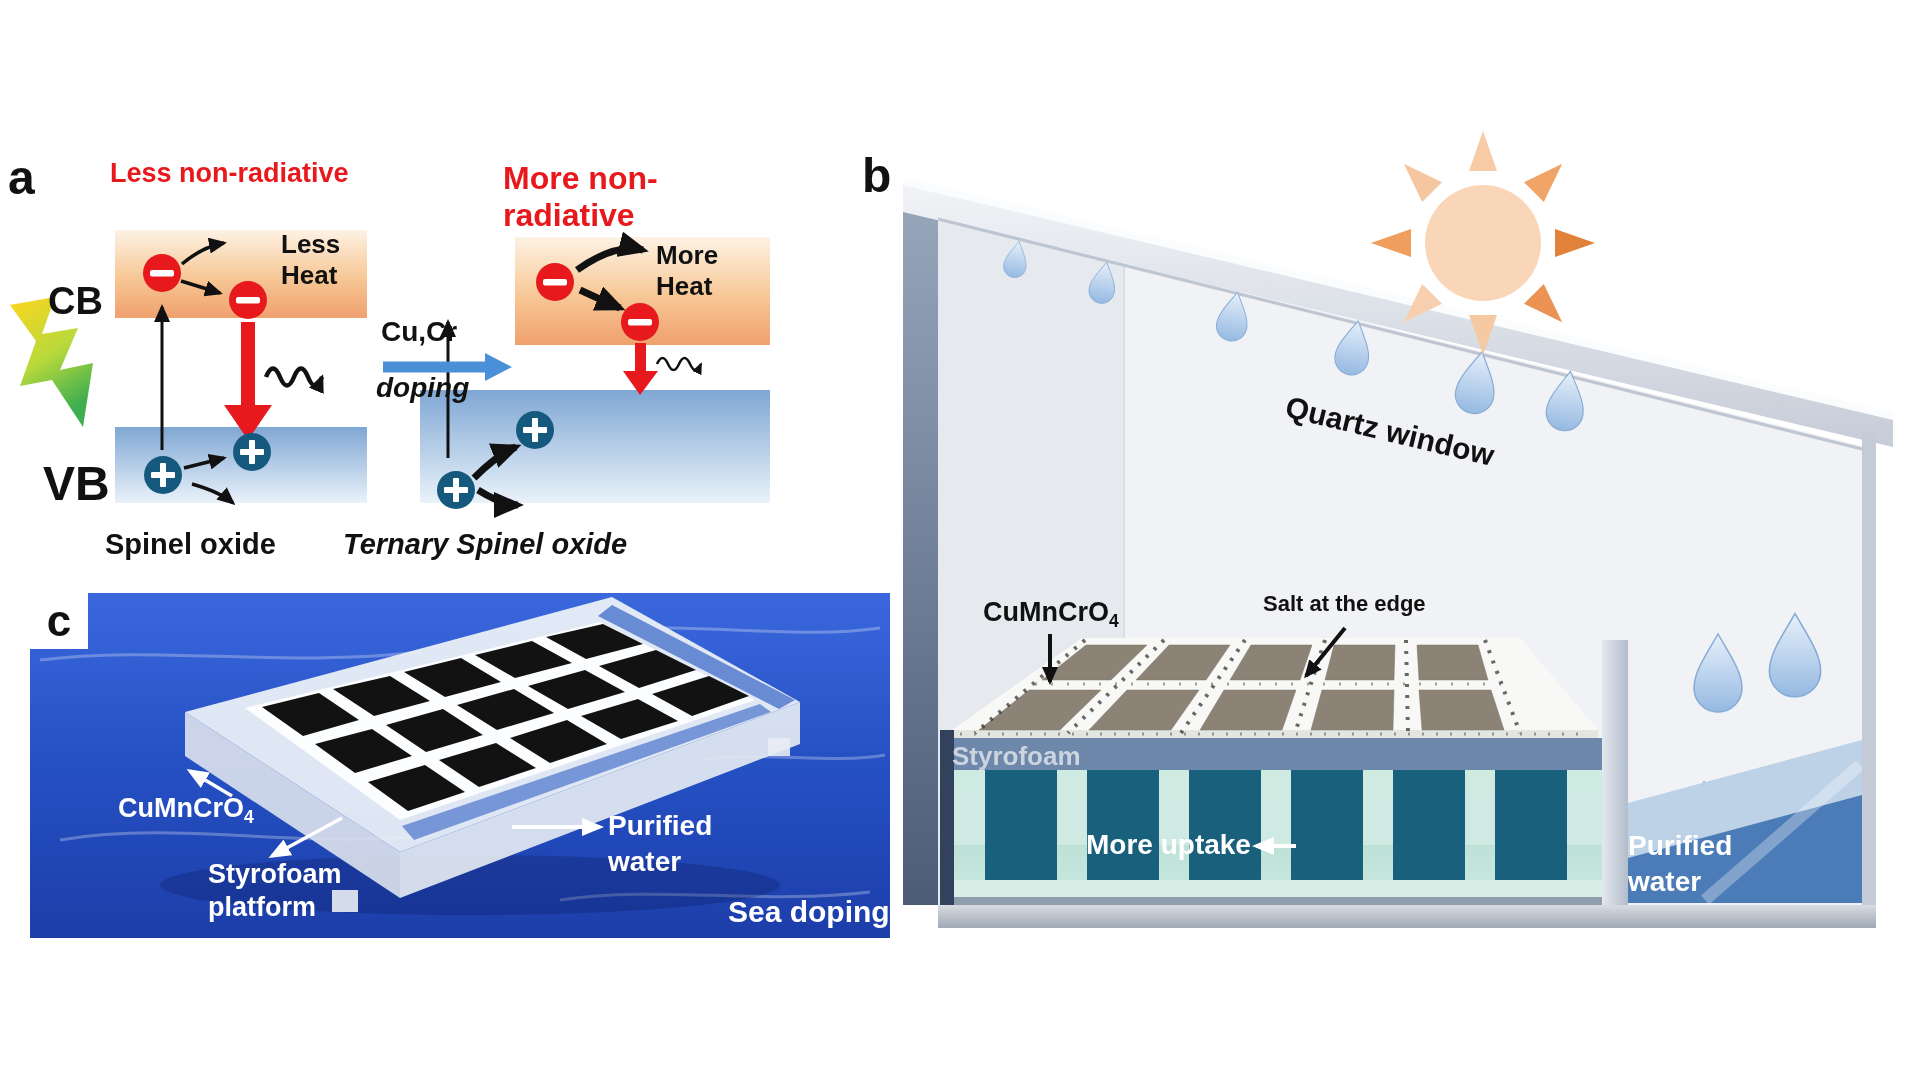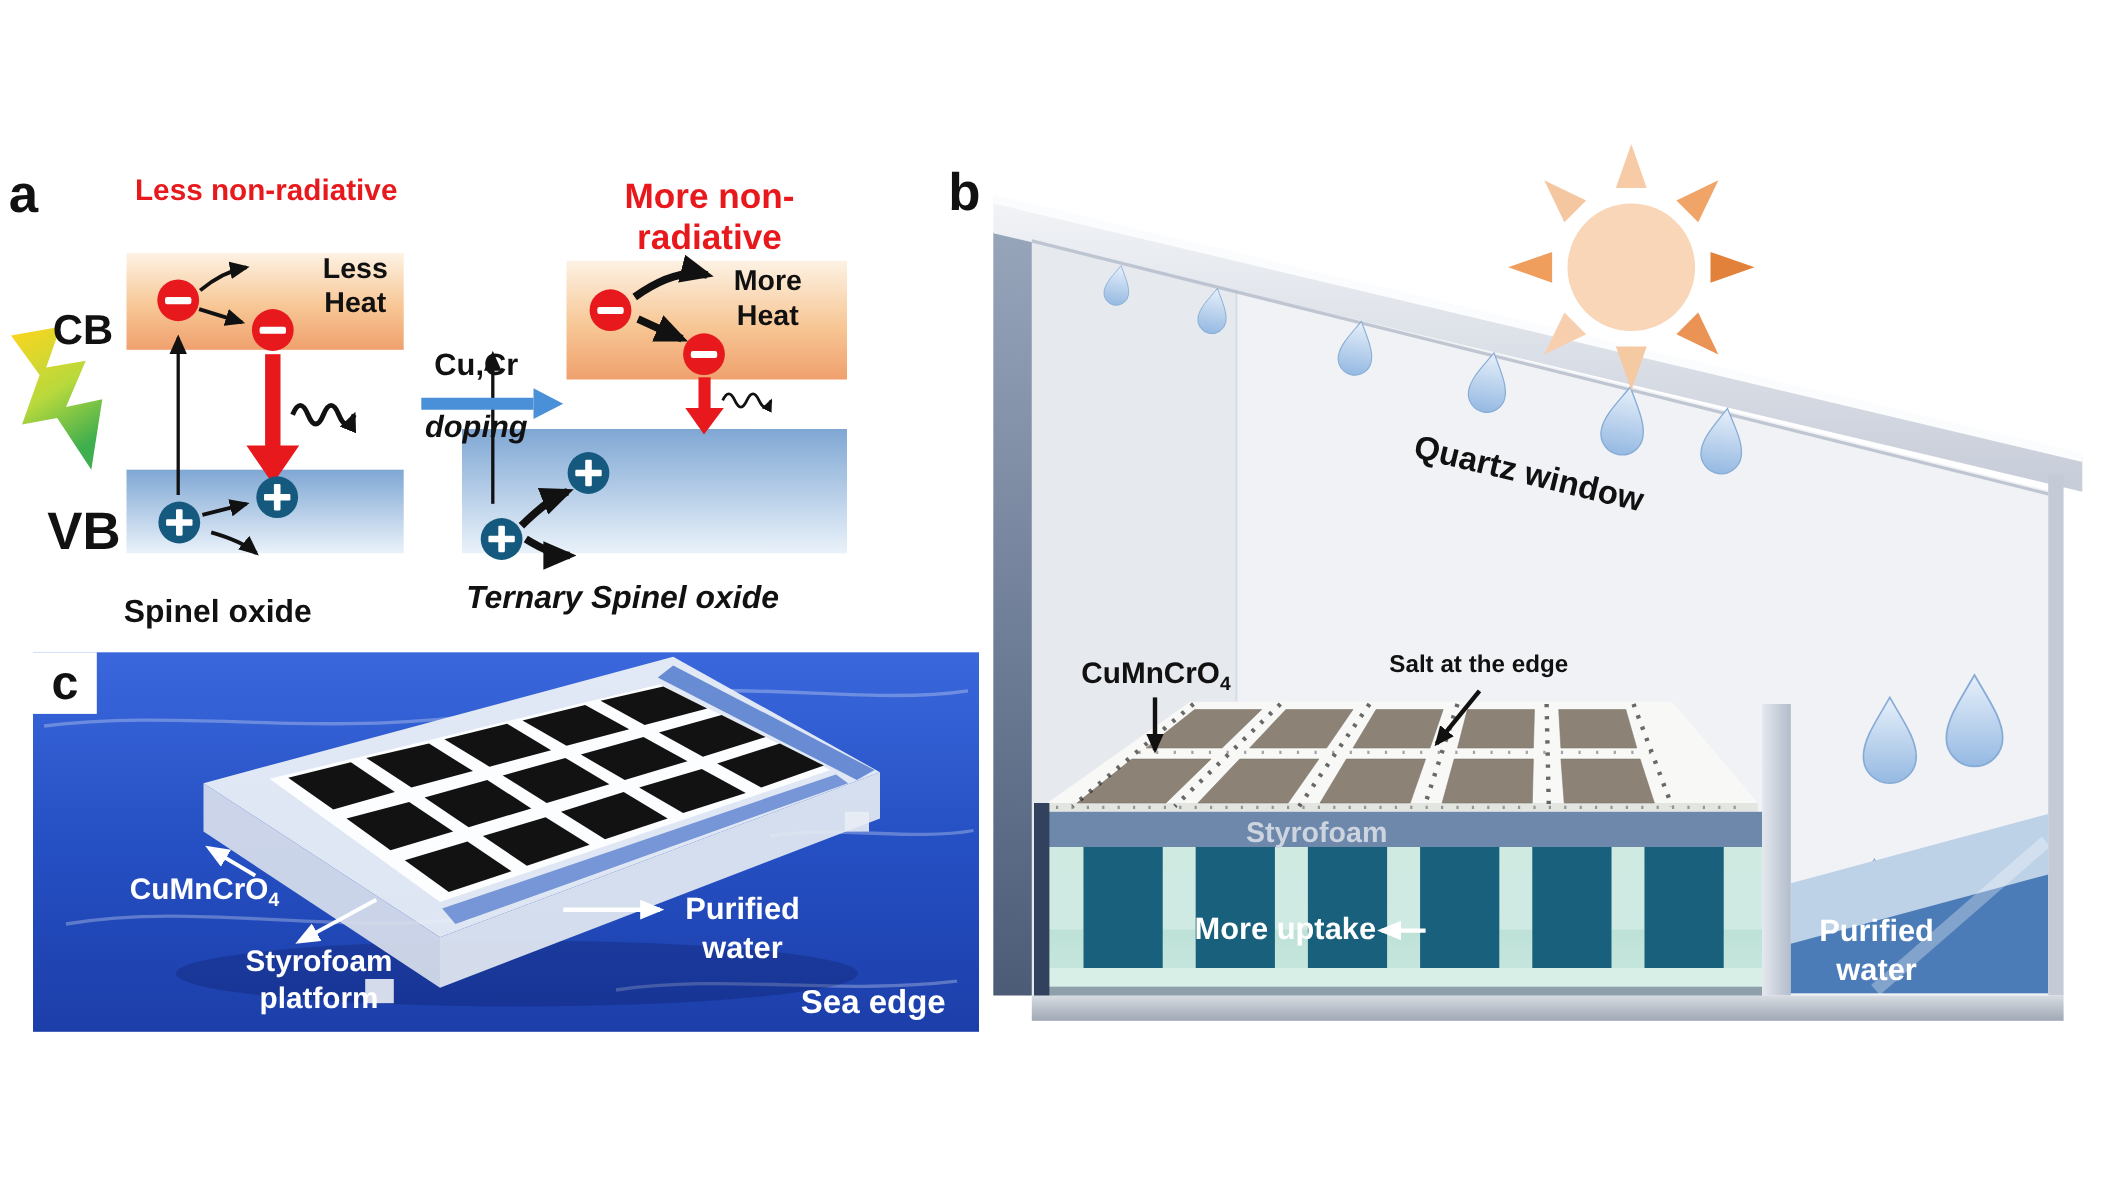--- a/index.html
+++ b/index.html
@@ -1,20 +1,20 @@
 <!DOCTYPE html>
 <html><head>
 <meta charset="utf-8">
 <style>
   html,body{margin:0;padding:0;background:#fff;}
   .fig{position:relative;width:1920px;height:1080px;background:#fff;overflow:hidden;
        font-family:"Liberation Sans",sans-serif;}
   .art{position:absolute;left:0;top:0;}
   .lbl{position:absolute;font-weight:700;color:#111;white-space:nowrap;}
-  .ctr{text-align:center;white-space:normal;}
+  .ctr{text-align:left;white-space:normal;}
   .red{color:#e8191c;}
   .w{color:#ffffff;}
   sub{font-size:0.65em;}
   .panel-letter{font-size:48px;}
   .c-box{position:absolute;left:30px;top:593px;width:58px;height:56px;background:#fff;
          text-align:center;line-height:56px;font-size:44px;font-weight:700;color:#111;}
 </style>
 </head>
 <body>
 
@@ -293,21 +293,21 @@
 <div class="lbl ctr" style="left:281px;top:229px;width:84px;font-size:26px;line-height:31px;">
   <span>Less</span><br>
   <span>Heat</span>
 </div>
 <div class="lbl ctr" style="left:656px;top:240px;width:84px;font-size:26px;line-height:31px;">
   <span>More</span><br>
   <span>Heat</span>
 </div>
 <div class="lbl ctr" style="left:381px;top:316px;width:104px;font-size:28px;">Cu,Cr</div>
 <div class="lbl ctr" style="left:376px;top:372px;width:114px;font-size:28px;font-style:italic;">doping</div>
-<div class="lbl ctr" style="left:105px;top:528px;width:186px;font-size:29px;margin-top:12px;">Spinel oxide</div>
+<div class="lbl ctr" style="left:105px;top:528px;width:186px;font-size:29px;">Spinel oxide</div>
 <div class="lbl ctr" style="left:343px;top:528px;width:446px;font-size:29px;font-style:italic;">Ternary Spinel oxide</div>
 
 <div class="lbl panel-letter" style="left:862px;top:148px;">b</div>
 <div class="lbl" style="left:1290px;top:390px;font-size:30px;transform:rotate(13.5deg);transform-origin:0 0;">Quartz window</div>
 <div class="lbl" style="left:983px;top:597px;font-size:27px;">
   <span>CuMnCrO</span><sub>4</sub>
 </div>
 <div class="lbl" style="left:1263px;top:591px;font-size:22px;">Salt at the edge</div>
 <div class="lbl ctr" style="left:952px;top:741px;width:490px;font-size:26px;color:#ccd4e0;">Styrofoam</div>
 <div class="lbl w" style="left:1086px;top:829px;font-size:28px;">More uptake</div>
@@ -323,15 +323,15 @@
   <span>CuMnCrO</span><sub>4</sub>
 </div>
 <div class="lbl ctr w" style="left:208px;top:858px;width:164px;font-size:27px;line-height:33px;">
   <span>Styrofoam</span><br>
   <span>platform</span>
 </div>
 <div class="lbl ctr w" style="left:608px;top:808px;width:134px;font-size:28px;line-height:36px;">
   <span>Purified</span><br>
   <span>water</span>
 </div>
-<div class="lbl w" style="left:728px;top:895px;font-size:30px;">Sea edge</div>
+<div class="lbl w" style="left:728px;top:895px;font-size:30px;">Sea doping</div>
 
 </div>
 
 </body></html>

